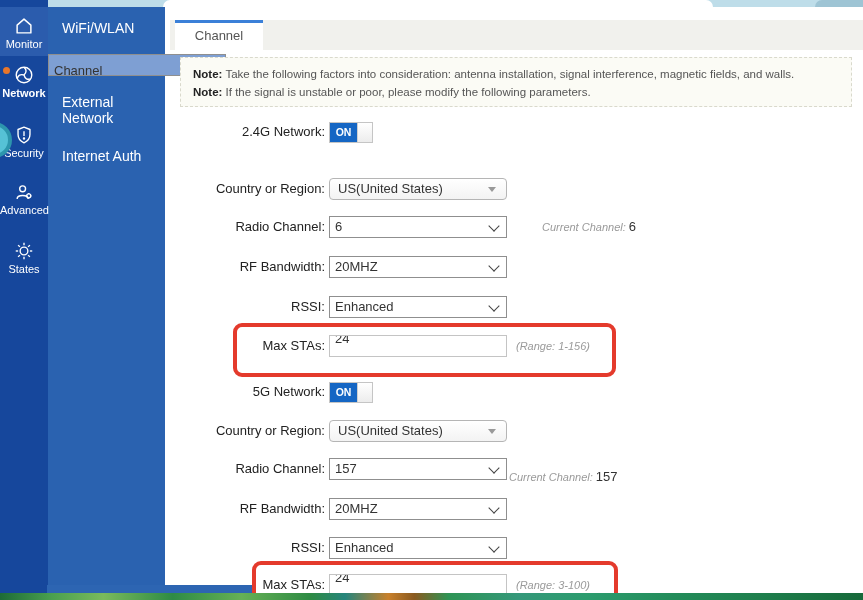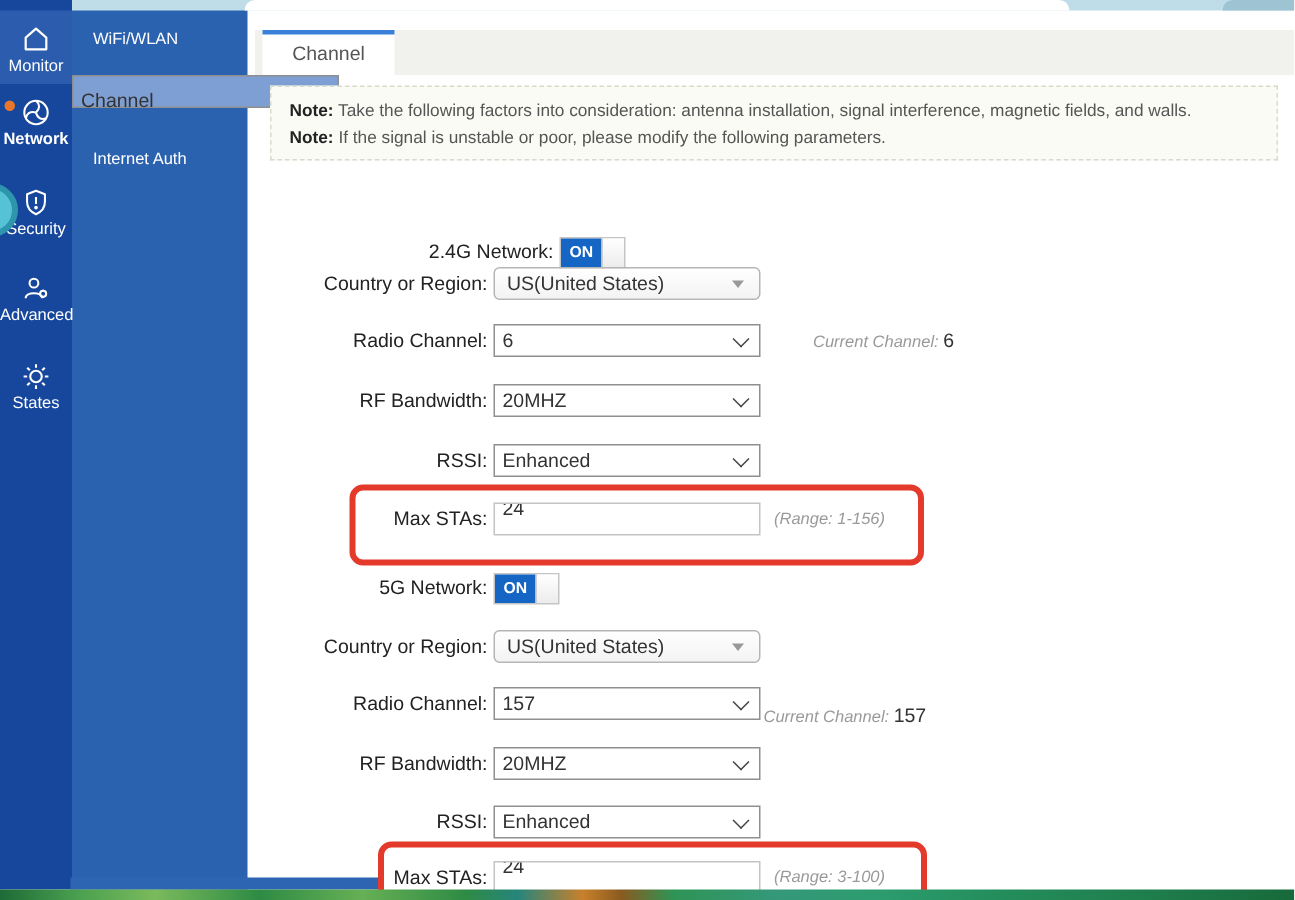--- a/index.html
+++ b/index.html
@@ -16,21 +16,21 @@
   .side-item{position:absolute;left:0;width:48px;text-align:center;color:#fff;cursor:pointer;}
   .side-item .ic{display:block;margin:0 auto 1px auto;width:22px;height:22px;}
   .side-item .sl{display:block;font-size:11px;color:#fff;letter-spacing:0;}
   .tile-monitor{background:#2b5cad;}
   .net-dot{position:absolute;left:3px;top:67px;width:7px;height:7px;border-radius:50%;background:#e8762b;}
   .teal-circle{position:absolute;left:-24px;top:122px;width:36px;height:36px;border-radius:50%;
                background:#56c2d6;border:4px solid #2d96ad;box-sizing:border-box;z-index:3;}
 
   
   .submenu{position:absolute;left:48px;top:0;width:117px;height:593px;background:#2a62b0;}
-  .sub-item{position:relative;margin-top:0;padding:6px 0 6px 14px;font-size:11px;color:#fff;cursor:pointer;}
+  .sub-item{position:relative;margin-top:0;padding:6px 0 6px 14px;font-size:14px;color:#fff;cursor:pointer;}
   .sub-item.sel{background:#7e9fd3;}
   .blue-band{position:absolute;left:47px;top:585px;width:205px;height:8px;background:#2d65b2;z-index:2;}
 
   
   .tabbar{position:absolute;left:170px;top:20px;width:693px;height:30px;background:#f1f1ed;}
   .tab{position:absolute;left:175px;top:20px;width:88px;height:30px;background:#ffffff;
        border-top:3px solid #3b80d8;box-sizing:border-box;text-align:center;
        font-size:13px;color:#555;line-height:26px;cursor:pointer;z-index:2;}
 
   
@@ -75,20 +75,21 @@
 <body>
 
 <div class="screen">
 
   <div class="submenu">
     <div style="height:14px;"></div>
     <div class="sub-item">WiFi/WLAN</div>
     <div style="height:12px;"></div>
     <div class="sub-item sel">Channel</div>
     <div style="height:12px;"></div>
+    <div class="sub-item">External Network</div>
     <div style="height:10px;"></div>
     <div class="sub-item">Internet Auth</div>
   </div>
 
   <div class="sidebar">
     <div class="side-item tile-monitor" style="top:7px;height:49px;padding-top:8px;box-sizing:border-box;">
       <svg class="ic" viewBox="0 0 24 24" fill="none" stroke="#fff" stroke-width="1.6">
         <path d="M12 4.5 L4.5 11 V19.5 H19.5 V11 Z" stroke-linejoin="round"></path>
       </svg>
       <span class="sl">Monitor</span>
@@ -147,21 +148,21 @@
   <div class="strip-tab"></div>
 
   <div class="tabbar"></div>
   <div class="tab">Channel</div>
 
   <div class="notes">
     <div class="note-line"><b>Note:</b><span> Take the following factors into consideration: antenna installation, signal interference, magnetic fields, and walls.</span></div>
     <div class="note-line"><b>Note:</b><span> If the signal is unstable or poor, please modify the following parameters.</span></div>
   </div>
 
-  <div class="frow" style="top:157px;padding-left:44px;">
+  <div class="frow" style="top:121px;">
     <span class="lbl">2.4G Network:</span>
     <div class="ctrl toggle">
       <span class="on">ON</span>
       <span class="knob"></span>
     </div>
   </div>
 
   <div class="frow" style="top:178px;">
     <span class="lbl">Country or Region:</span>
     <div class="ctrl country">

